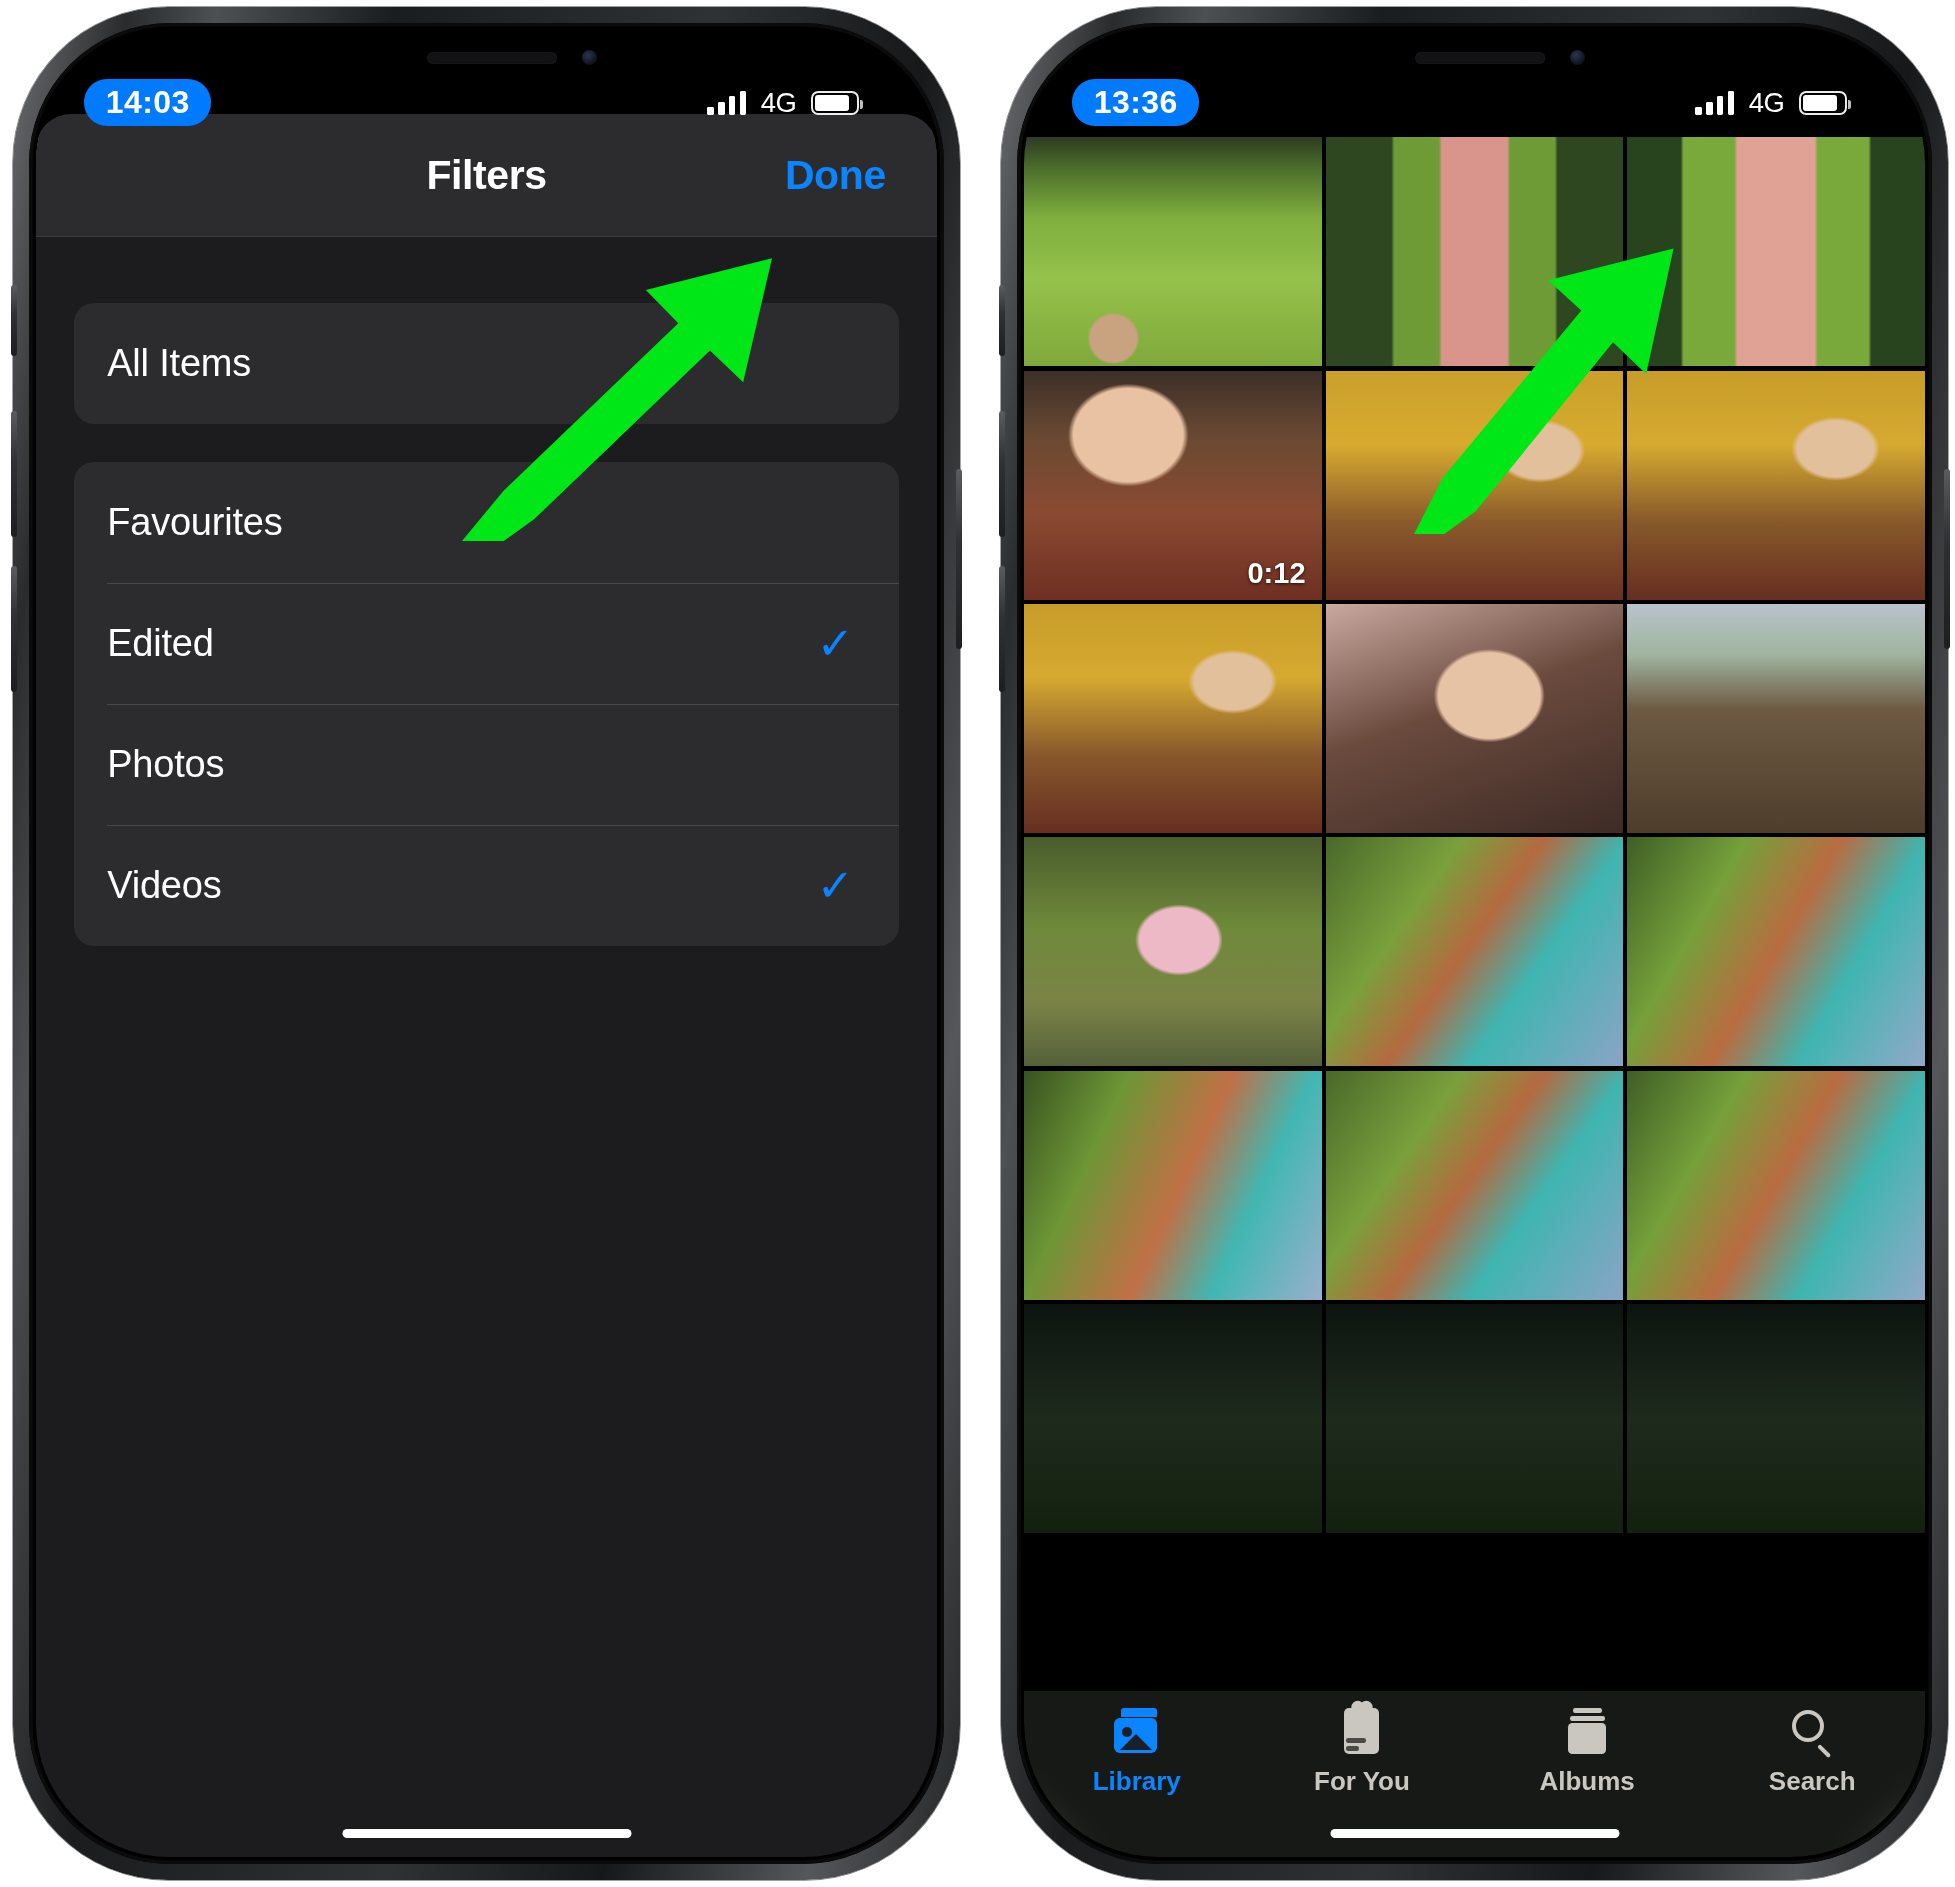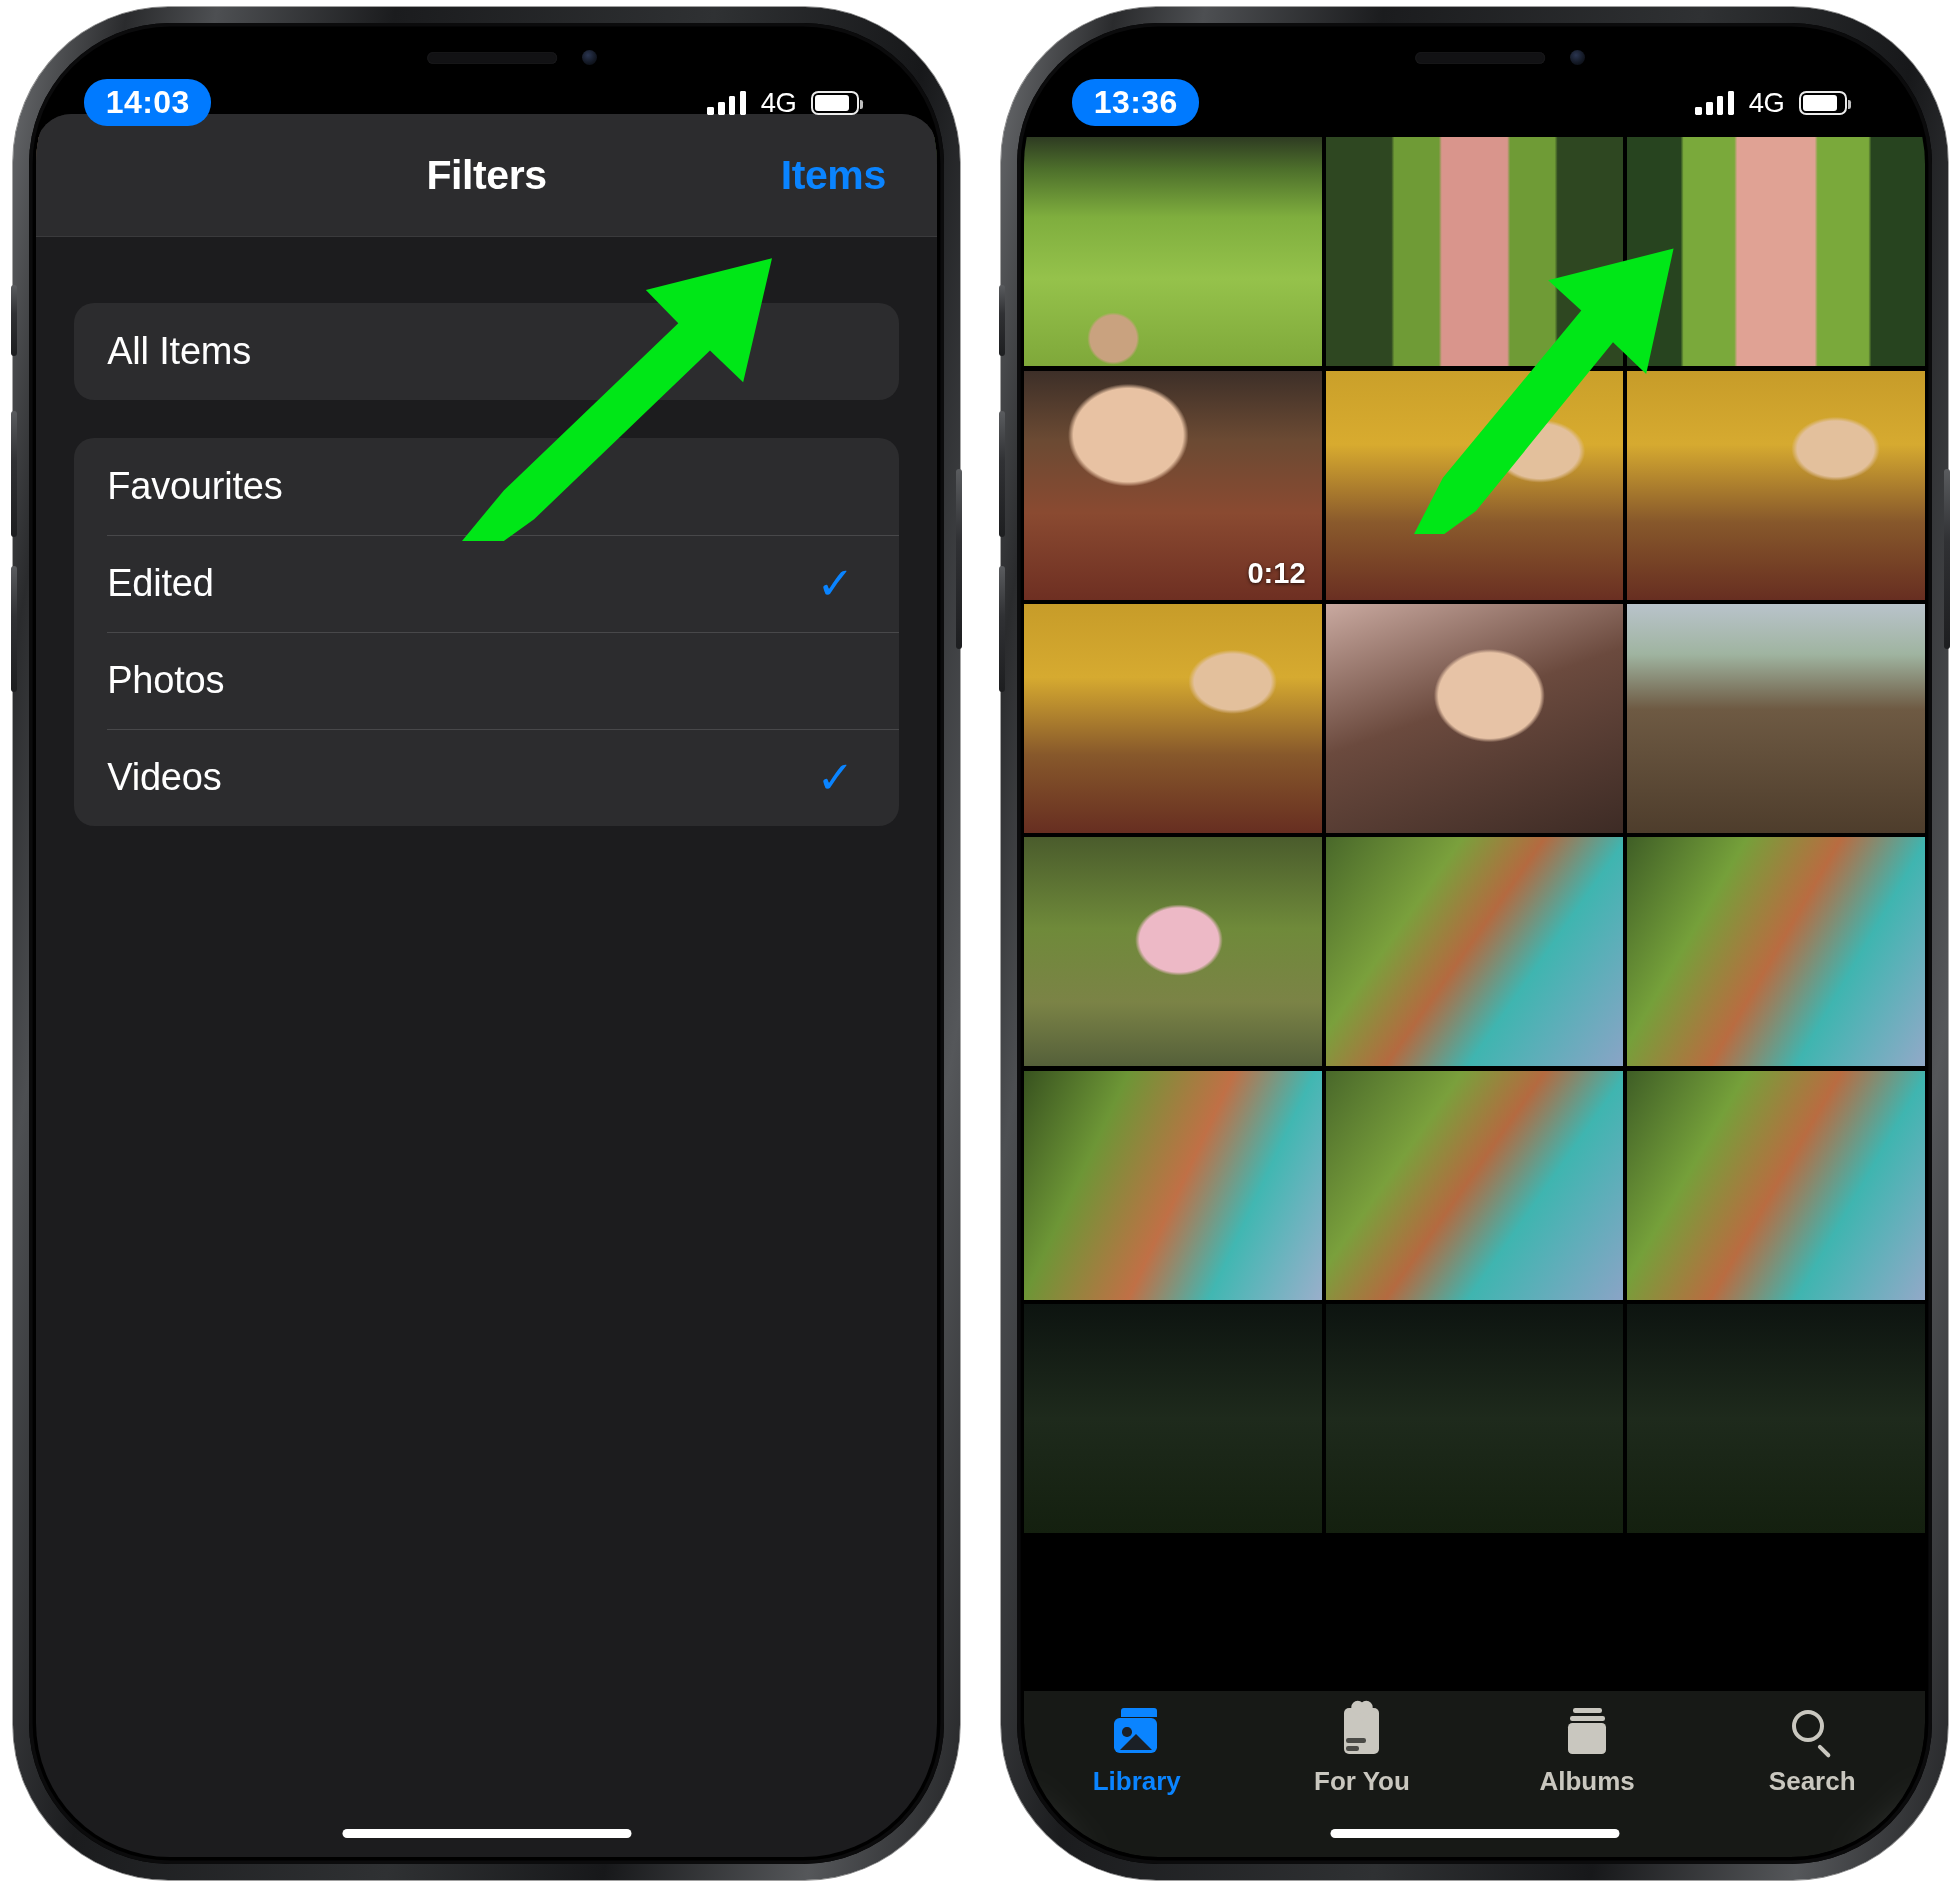--- a/index.html
+++ b/index.html
@@ -116,21 +116,21 @@
     position:absolute; right:51px; top:50%; transform:translateY(-50%);
     color:#0a84ff; font-size:41px; font-weight:600; letter-spacing:-0.4px;
   }
   .sheet-body { flex:1; padding:0 38px; }
   .group {
     background:#2c2c2e; border-radius:20px; overflow:hidden;
   }
   .group.first { margin-top:66px; }
   .group.second { margin-top:38px; }
   .row {
-    height:97px; display:flex; align-items:center; justify-content:space-between;
+    height:121px; display:flex; align-items:center; justify-content:space-between;
     padding:0 33px; position:relative;
   }
   .row + .row:before {
     content:""; position:absolute; left:33px; right:0; top:0; height:1.1px;
     background:#48484a;
   }
   .row-label { color:#fff; font-size:38px; letter-spacing:-0.2px; }
   .tick { color:#0a84ff; font-size:45px; font-weight:500; line-height:1; margin-right:11.5px; }
   .tick.hidden { visibility:hidden; }
 
@@ -277,21 +277,21 @@
 
         <div class="bg-photos">
           <div class="bgp a"></div>
           <div class="bgp b"></div>
           <div class="bgp c"></div>
         </div>
 
         <div class="sheet">
           <div class="sheet-head">
             <div class="sheet-title">Filters</div>
-            <div class="sheet-done">Items</div>
+            <div class="sheet-done">Done</div>
           </div>
 
           <div class="sheet-body">
 
             <div class="group first">
               <div class="row">
                 <span class="row-label">All Items</span>
                 <span class="tick hidden">✓</span>
               </div>
             </div>

